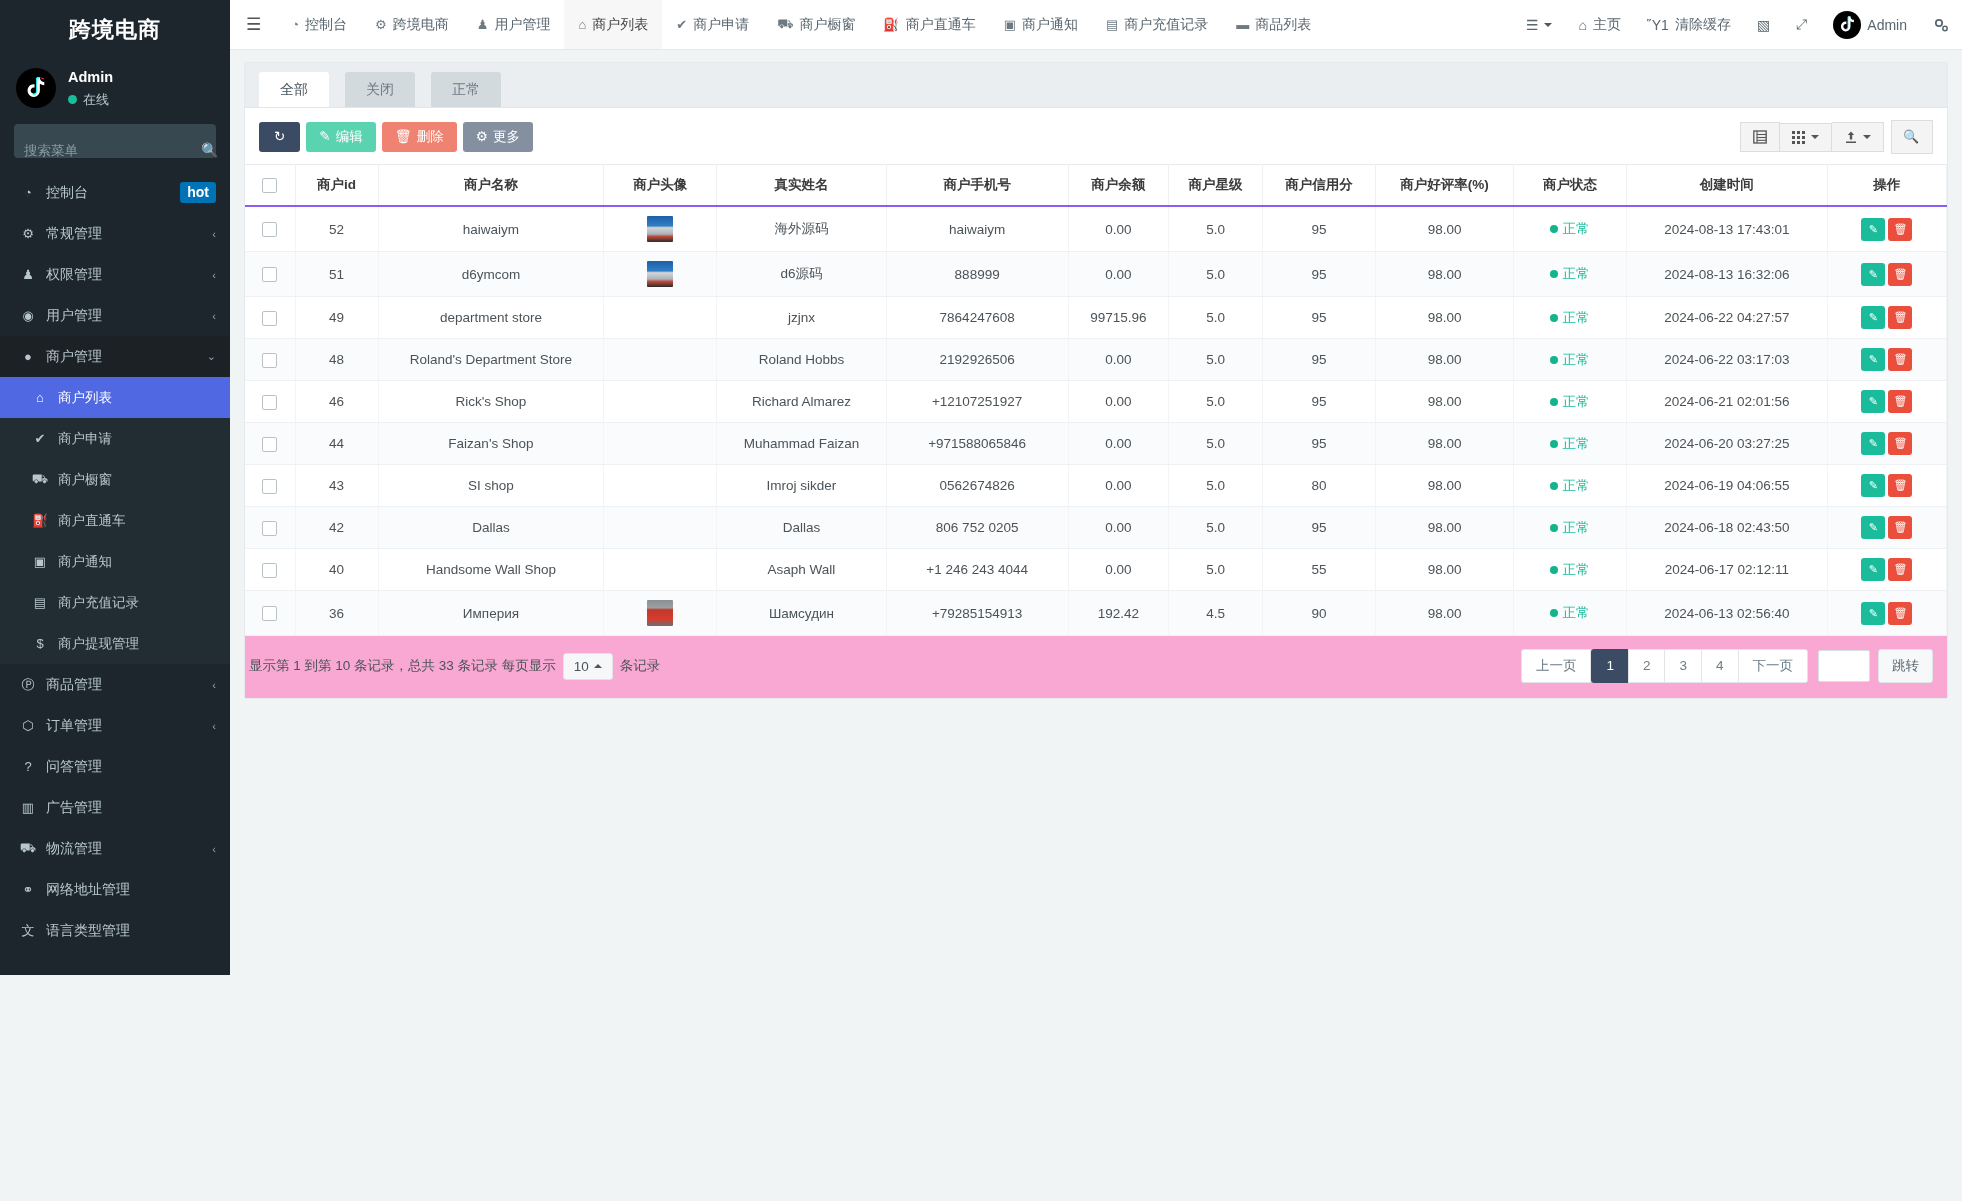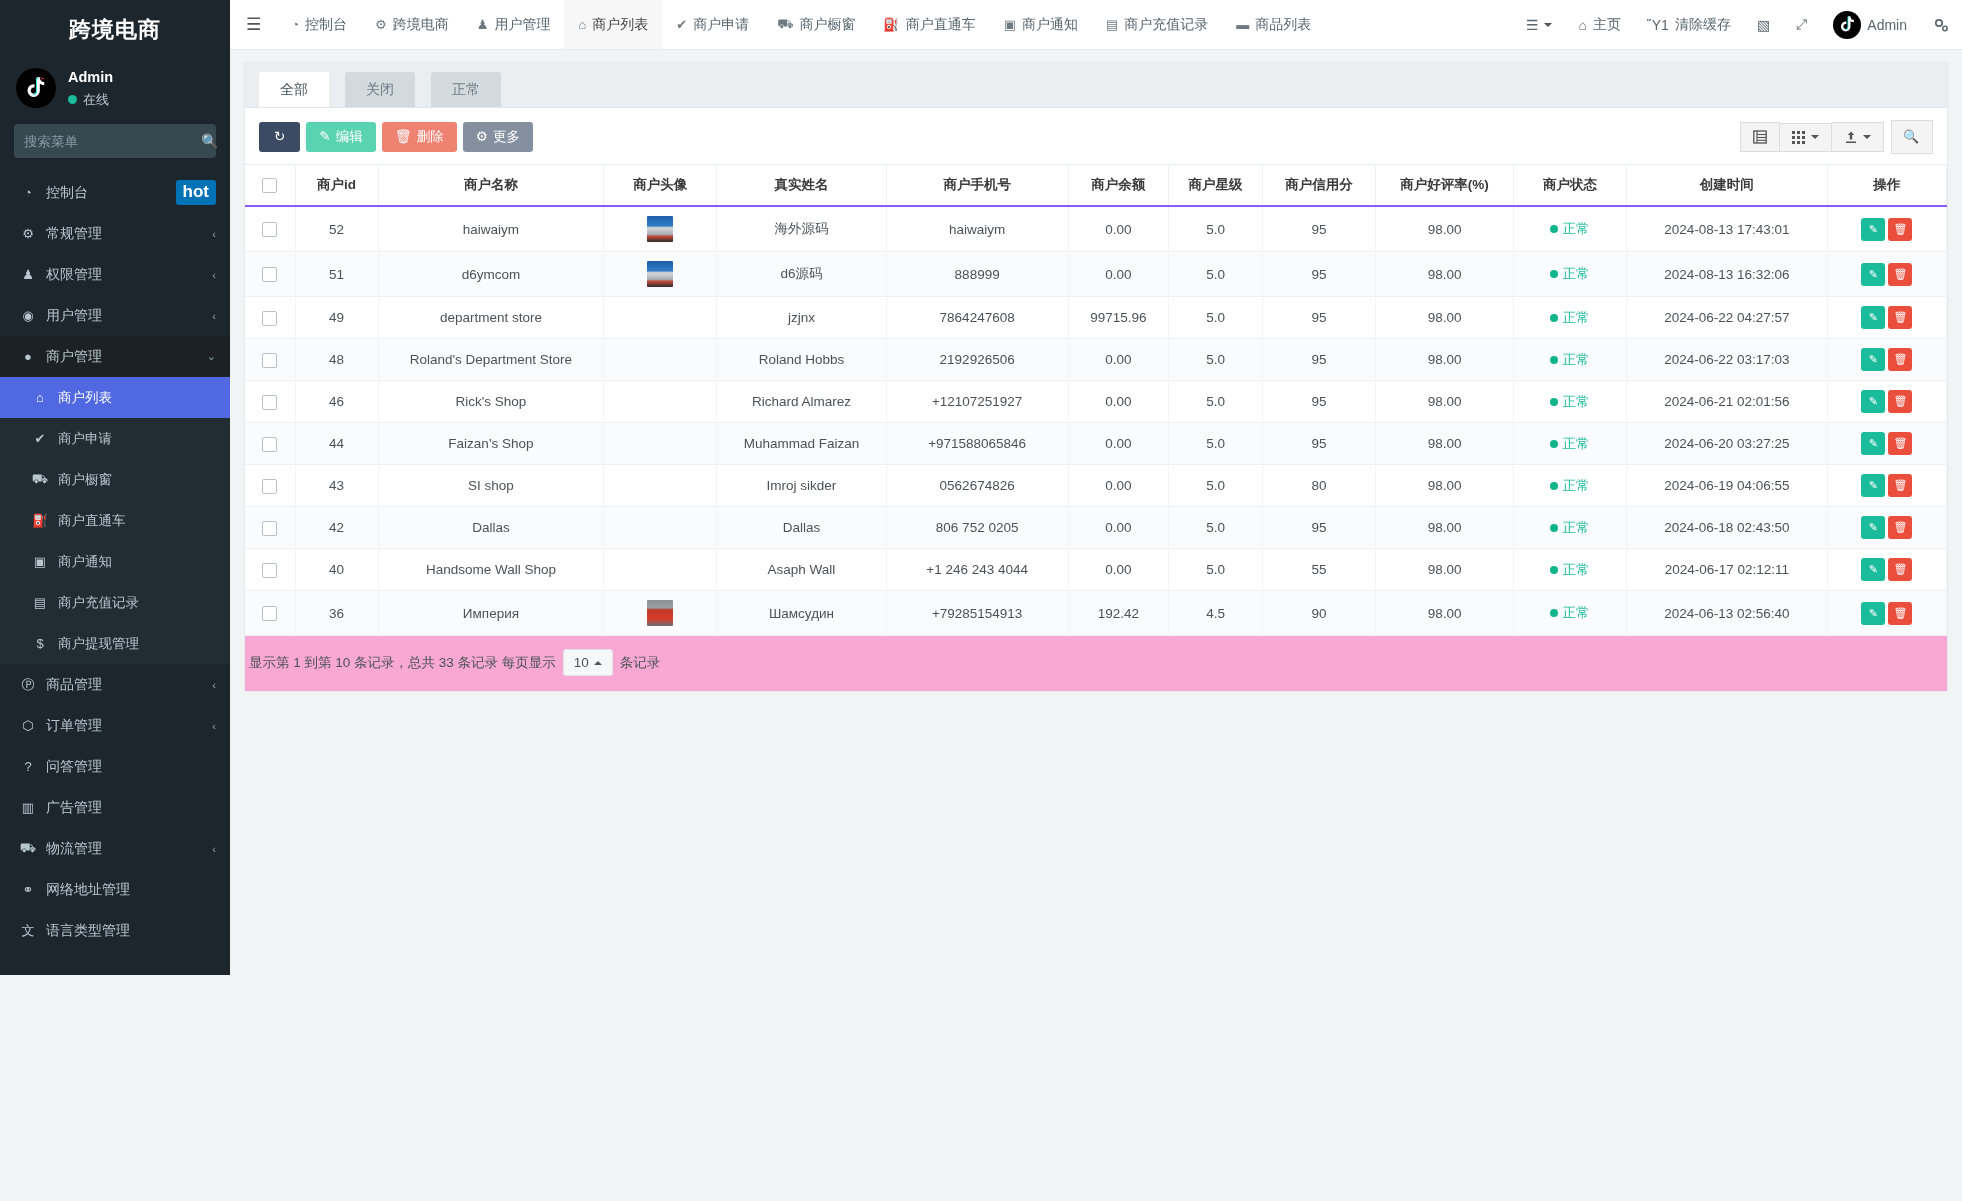--- a/index.html
+++ b/index.html
@@ -34,21 +34,21 @@
     background: #000; display: flex; align-items: center; justify-content: center;
     flex: 0 0 40px; overflow: hidden; position: relative;
   }
   .user-meta { margin-left: 12px; line-height: 1.35; }
   .user-name { color: #ffffff; font-weight: bold; font-size: 14.5px; }
   .user-status { font-size: 13px; color: #b8c7ce; display: flex; align-items: center; gap: 6px; margin-top: 3px;}
   .dot-online { width: 9px; height: 9px; border-radius: 50%; background: #1abc9c; display: inline-block; }
 
   .search-wrap { padding: 0 14px 14px 14px; }
   .search-box {
-    display: flex; align-items: center;
+    display: flex; align-items: flex-end;
     background: #374850; border-radius: 4px; height: 34px; padding: 0 10px;
   }
   .search-box input {
     flex: 1; background: transparent; border: none; outline: none;
     color: #cfd8dc; font-size: 13.5px; font-family: inherit;
   }
   .search-box input::placeholder { color: #889ba4; }
   .search-box .sicon { color: #889ba4; font-size: 14px; }
 
   .menu { flex: 1; overflow: hidden; }
@@ -65,21 +65,21 @@
     display: inline-flex; align-items:center; justify-content:center;
   }
   .menu-item .mi-label { flex: 1; white-space: nowrap; }
   .menu-item .mi-arrow { font-size: 11px; color: #8aa4af; }
   .menu-item.open { background: #1b2125; }
   .menu-item.active { background: #5068e2; color: #fff; }
   .menu-item.active .mi-icon, .menu-item.active .mi-label { color: #fff; }
   .menu-item.sub { padding-left: 26px; font-size: 13.5px; background: #222c33; }
   .menu-item.sub.active { background: #5068e2; }
   .badge-hot {
-    background: #0073b7; color: #fff; font-size: 17px; font-weight: bold;
+    background: #0073b7; color: #fff; font-size: 14px; font-weight: bold;
     border-radius: 3px; padding: 2px 7px; line-height: 1.2;
   }
 
   
   .main { flex: 1; display: flex; flex-direction: column; min-width: 0; background: #f1f4f5; }
 
   .topbar {
     height: 50px; background: #ffffff; border-bottom: 1px solid #e4e8ea;
     display: flex; align-items: stretch; justify-content: space-between;
     font-size: 14px;
@@ -711,18 +711,30 @@
 
         <div class="tfoot">
           <div class="tfoot-left">
             <span>显示第 1 到第 10 条记录，总共 33 条记录 每页显示</span>
             <span class="pagesize">
               <span>10</span>
               <span class="caret-up"></span>
             </span>
             <span>条记录</span>
           </div>
+          <div class="pager">
+            <button class="pg">上一页</button>
+            <span id="page-numbers" style="display:flex;">
+                <button class="pg active">1</button>
+                <button class="pg">2</button>
+                <button class="pg">3</button>
+                <button class="pg">4</button>
+              </span>
+            <button class="pg last">下一页</button>
+            <input class="jump-input" type="text" style="">
+            <button class="jump-btn">跳转</button>
+          </div>
         </div>
 
       </div>
     </div>
   </div>
 </div>
 
 </body></html>

